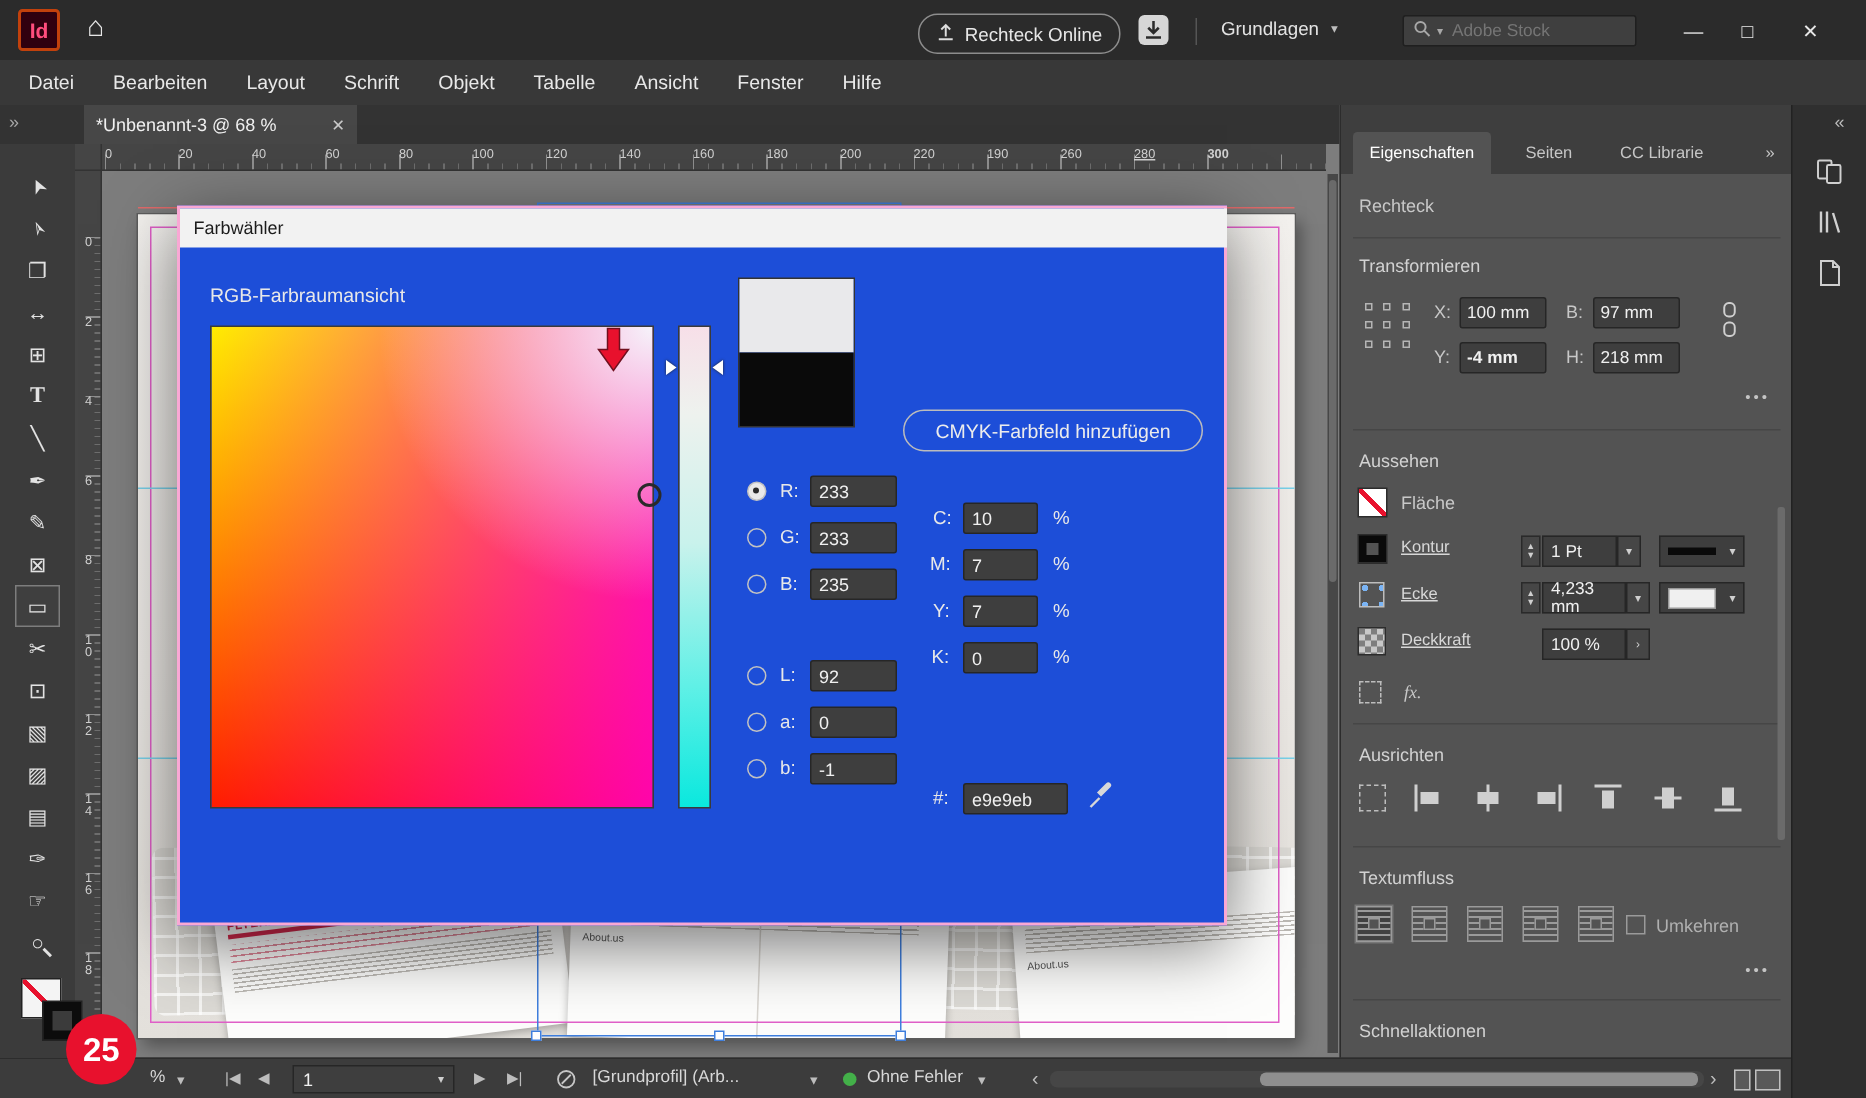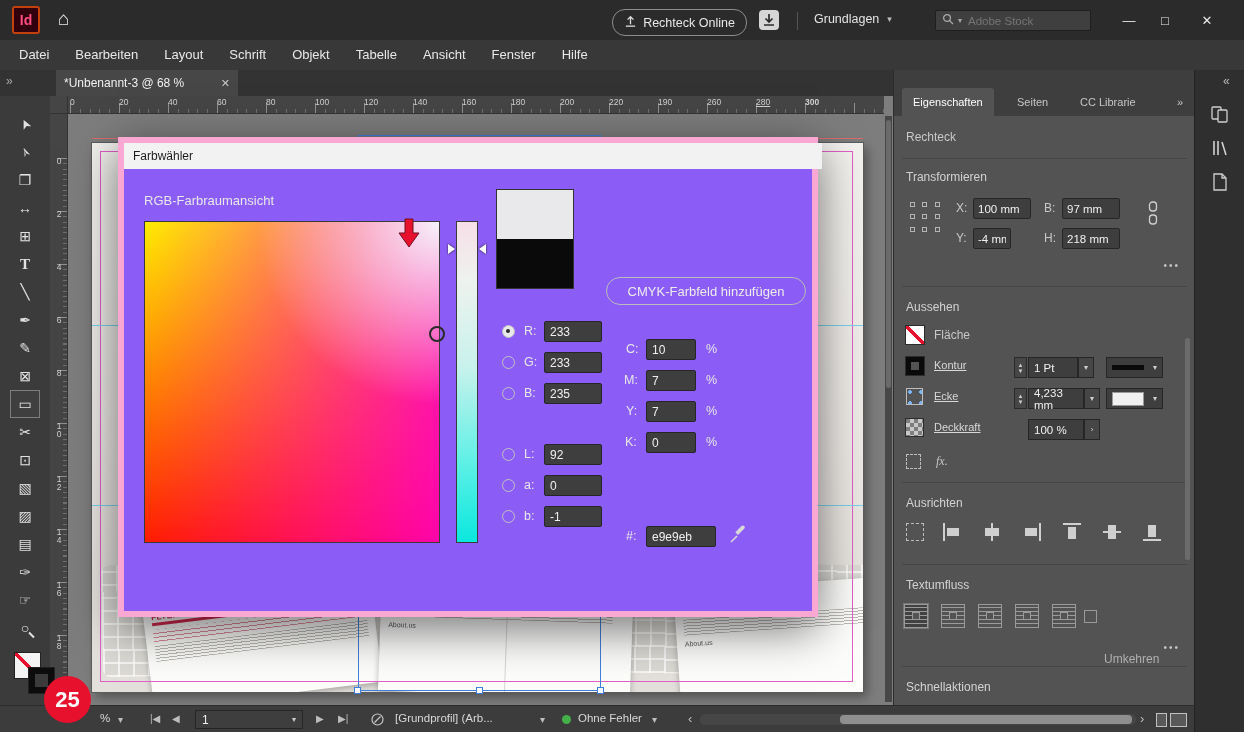--- a/index.html
+++ b/index.html
@@ -69,21 +69,21 @@
   .caption{color:#555;font-size:7px;}
   .fold{position:absolute;left:50%;top:0;bottom:0;width:1px;background:#d8d5d0;}
   #bleed-line{left:0;top:-5px;width:771px;height:0;border-top:1px solid #e06a6a;}
   #margin-guide{left:8px;top:8px;width:753px;height:531px;border:1px solid #e05fc8;box-sizing:border-box;}
   .cyan-guide{left:0;width:771px;height:1px;background:#79d2ea;}
   #sel-frame{left:290px;top:21px;width:243px;height:556px;border:1px solid #3f7fde;box-sizing:border-box;}
   .handle{width:7px;height:7px;background:#fff;border:1px solid #3f7fde;box-sizing:border-box;}
   #canvas-vscroll{right:1px;top:2px;width:7px;height:586px;background:#474747;}
   #canvas-vscroll .thumb{position:absolute;left:1px;top:4px;width:5px;height:268px;background:#6a6a6a;border-radius:3px;}
   
-  #dialog{left:118px;top:137px;width:700px;height:480px;background:#8b5cf6;border:6px solid #f9a8d4;
+  #dialog{left:118px;top:137px;width:700px;height:480px;background:#1d4ed8;border:2px solid #f9a8d4;
           box-shadow:0 12px 44px rgba(0,0,0,.55);z-index:30;box-sizing:border-box;}
   #dlg-title{left:0;top:0;width:698px;height:26px;background:#f2f2f2;color:#1c1c1c;font-size:12px;display:flex;align-items:center;padding-left:9px;box-sizing:border-box;}
   #dlg-space-label{left:20px;top:50px;font-size:13px;color:#e8e8e8;}
   #color-field{left:20px;top:78px;width:296px;height:322px;border:1px solid #3a3a3a;box-sizing:border-box;
      background:radial-gradient(circle at 100% 0%,rgba(246,243,250,1) 0%,rgba(246,243,250,0) 42%),
                 linear-gradient(to right,rgba(255,0,200,0) 0%,rgba(255,0,200,.85) 100%),
                 linear-gradient(to bottom,#ffec00 0%,#ff7a00 55%,#ff1c00 100%);}
   #field-cursor{left:284px;top:104px;width:12px;height:12px;border:2px solid #2a2a2a;border-radius:50%;}
   #color-slider{left:332px;top:78px;width:22px;height:322px;border:1px solid #3a3a3a;box-sizing:border-box;
      background:linear-gradient(to bottom,#f7dfe8 0%,#eef2ee 18%,#c9f2ec 45%,#5ff0e6 75%,#0ae8de 100%);}
@@ -431,21 +431,21 @@
         <span></span>
         <span></span>
         <span></span>
         <span></span>
     </div>
     <span class="plabel" style="left:62px;top:131px;">X:</span>
     <input class="pinp" style="left: 79px; top: 128px; width: 58px; height: 21px;" value="100 mm">
     <span class="plabel" style="left:150px;top:131px;">B:</span>
     <input class="pinp" style="left: 168px; top: 128px; width: 58px; height: 21px;" value="97 mm">
     <span class="plabel" style="left:62px;top:161px;">Y:</span>
-    <input class="pinp" style="left: 79px; top: 158px; width: 38px; height: 21px;" value="-4 mm">
+    <input class="pinp" style="left: 79px; top: 158px; width: 58px; height: 21px; font-weight: bold;" value="-4 mm">
     <span class="plabel" style="left:150px;top:161px;">H:</span>
     <input class="pinp" style="left: 168px; top: 158px; width: 58px; height: 21px;" value="218 mm">
     <span class="ab" style="left:252px;top:130px;">
       <svg width="14" height="26" viewBox="0 0 14 26">
           <rect x="3.5" y="2" width="7" height="9" rx="3" stroke="#cfcfcf" fill="none" stroke-width="1.3"></rect>
           <rect x="3.5" y="15" width="7" height="9" rx="3" stroke="#cfcfcf" fill="none" stroke-width="1.3"></rect>
         </svg>
     </span>
     <span class="dots" style="right:14px;top:190px;">•••</span>
     <div class="pdivider" style="top:216px;"></div>
@@ -527,21 +527,21 @@
           <div class="tw-inner"></div>
         </div>
         <div class="tw-icon">
           <div class="tw-inner"></div>
         </div>
         <div class="tw-icon">
           <div class="tw-inner"></div>
         </div>
       </div>
     <div class="checkbox" style="left:190px;top:540px;"></div>
-    <span class="plabel" style="left:210px;top:540px;color:#b0b0b0;margin-top:42px;">Umkehren</span>
+    <span class="plabel" style="left:210px;top:540px;color:#b0b0b0;">Umkehren</span>
     <span class="dots" style="right:14px;top:572px;">•••</span>
     <div class="pdivider" style="top:596px;"></div>
 
     <span class="phead" style="left:12px;top:610px;">Schnellaktionen</span>
     <div id="panel-vscroll"></div>
   </div>
 
   <div id="rightstrip" class="ab">
     <span class="ab" style="left:28px;top:4px;color:#bdbdbd;font-size:12px;">«</span>
     <div class="strip-icon" style="top:32px;">

